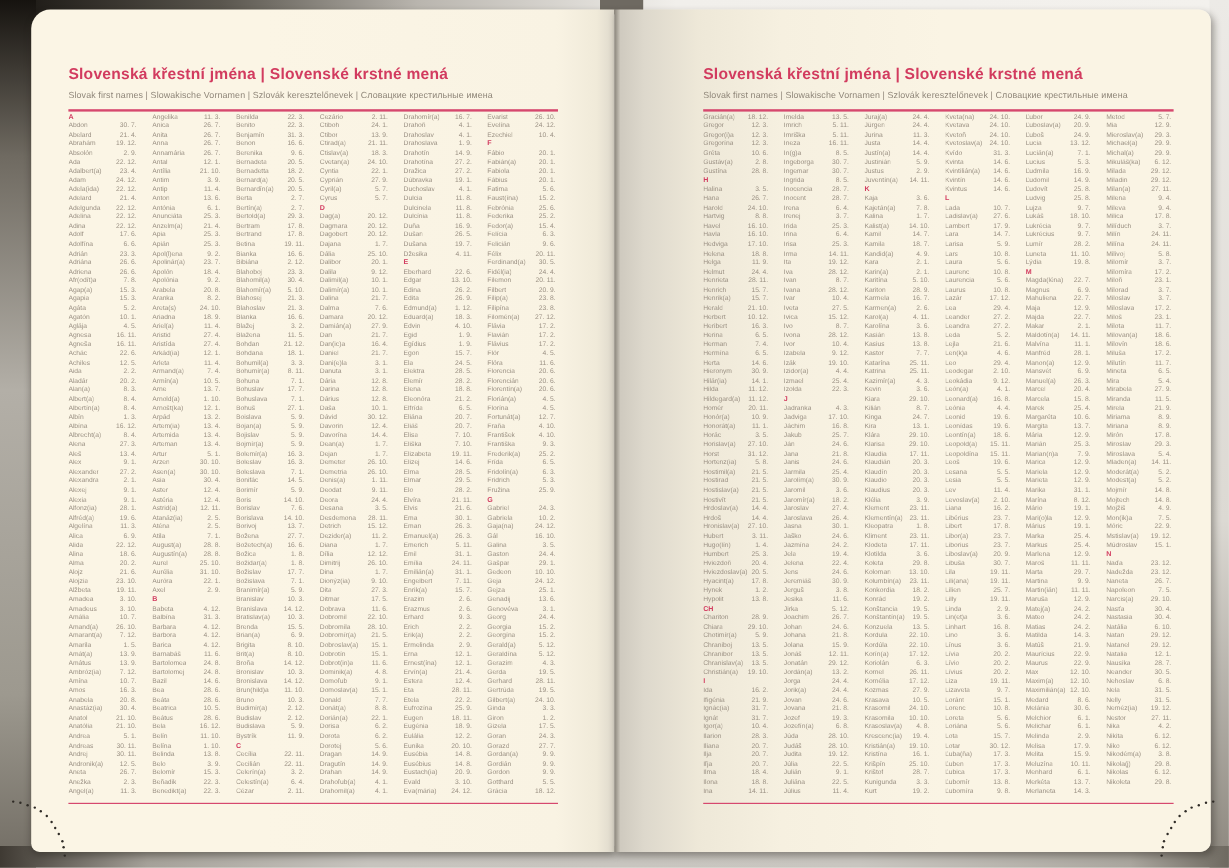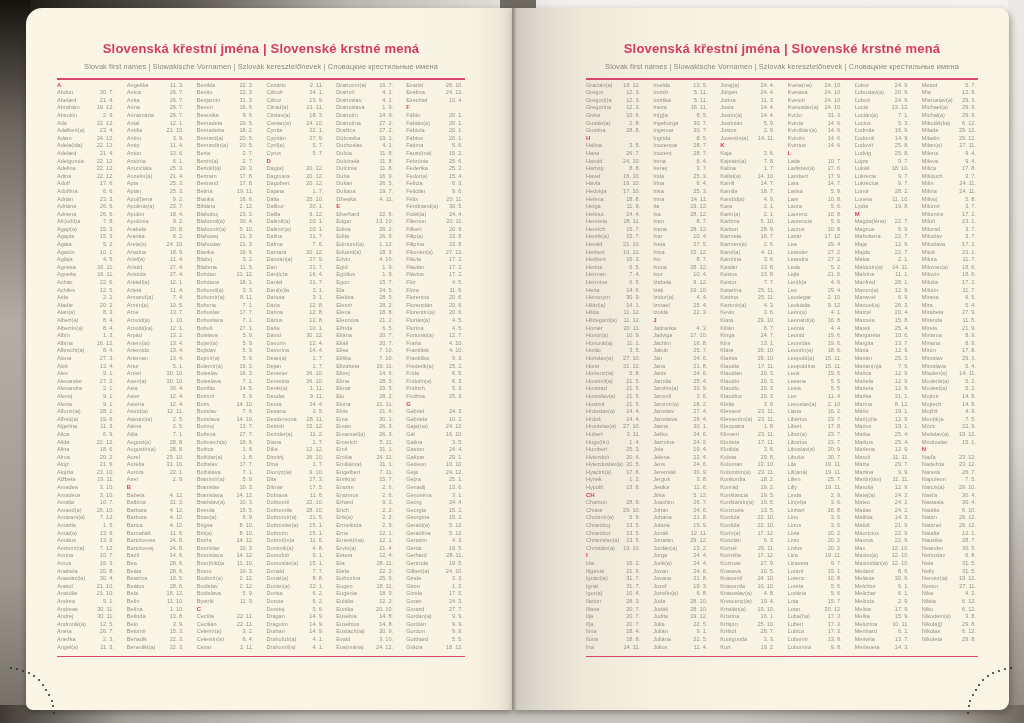--- a/index.html
+++ b/index.html
@@ -29,21 +29,21 @@
   .page-right{
     left:512px;width:497px;
     background:linear-gradient(to right,#8a857b 0%,#cfcabf 1%,#ddd8cc 5%,#eee8d8 14%,#f6f0e0 28%,#faf4e4 55%);
     border-radius:0 10px 9px 0;
     box-shadow:2px 3px 6px rgba(40,35,28,.4);
   }
   .page-inner{position:absolute;top:0;}
   .page-left  .page-inner{left:31px;width:408px;}
   .page-right .page-inner{left:74px;width:392px;}
 
-  .page-head{padding-top:33px;text-align:center;}
+  .page-head{padding-top:46px;}
   .page-title{
     font-size:13px;font-weight:bold;letter-spacing:.2px;
     color:#d23b5f;
   }
   .page-subtitle{margin-top:6px;font-size:7.4px;color:#8f8679;letter-spacing:.1px;}
   .rule{height:1.6px;background:#d6486e;margin-top:7px;}
   .rule-bottom{height:1.6px;background:#d6486e;margin-top:2px;}
 
   .cols{display:flex;height:572px;margin-top:2px;overflow:hidden;}
   .col{flex:1 1 0;padding-right:13px;box-sizing:border-box;}

